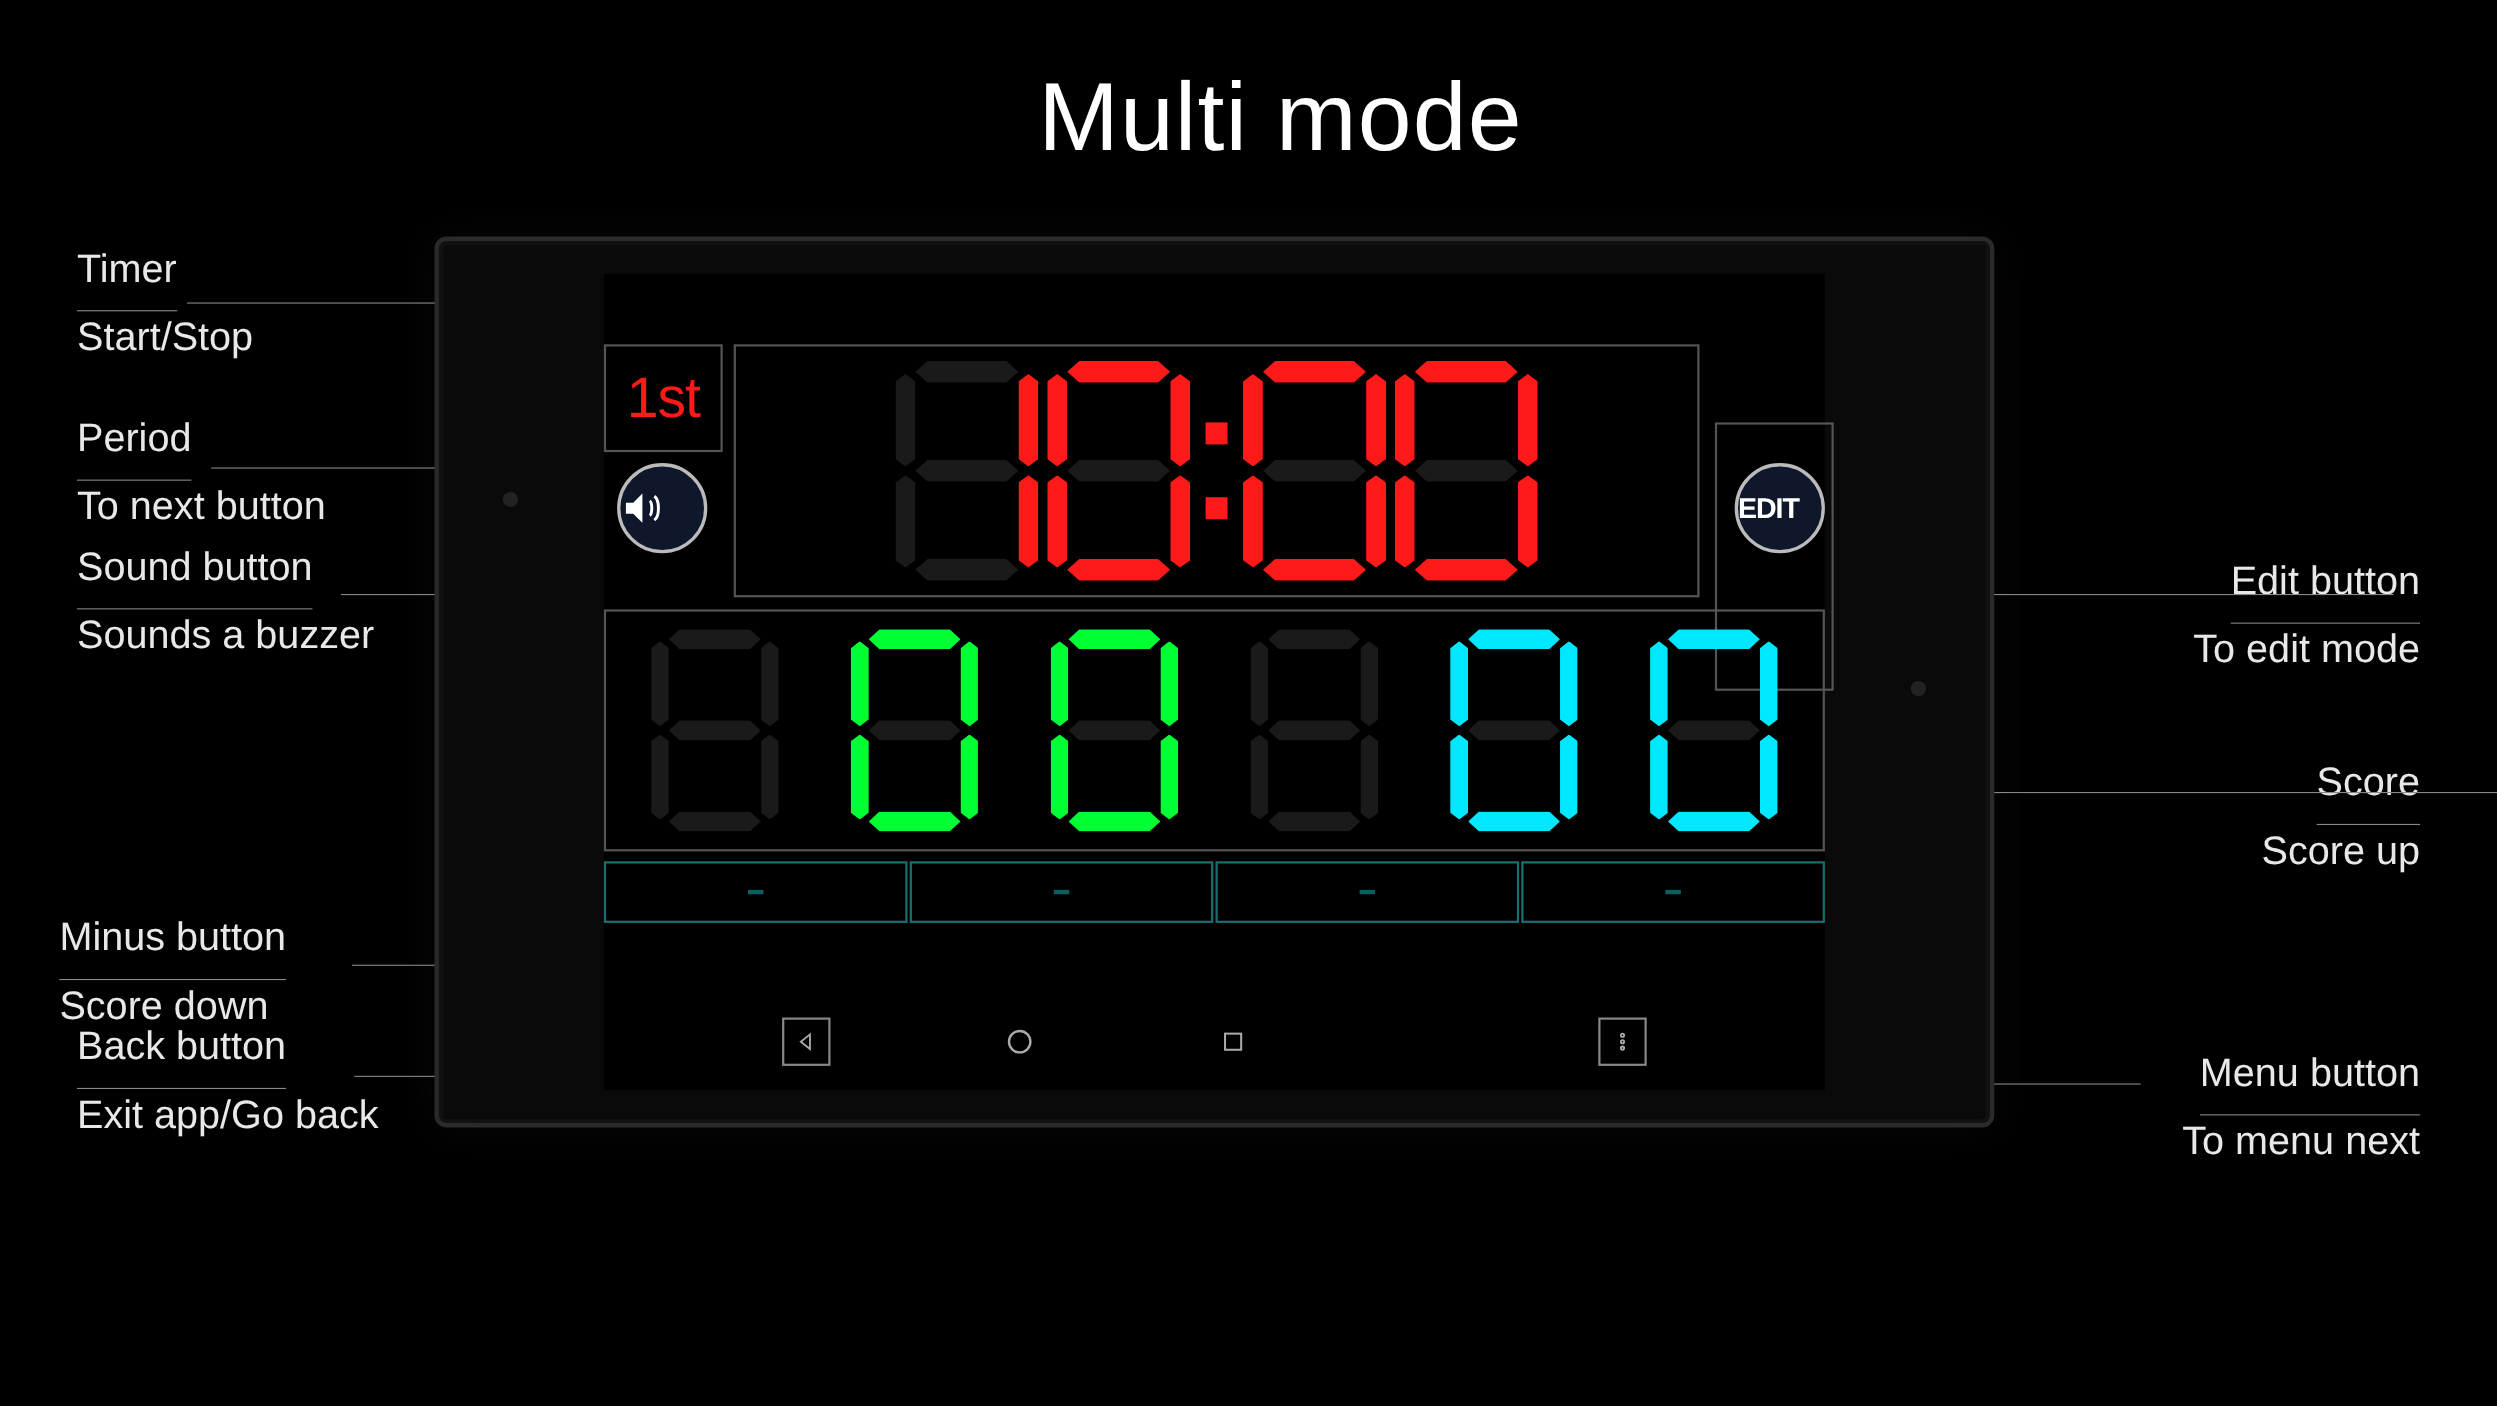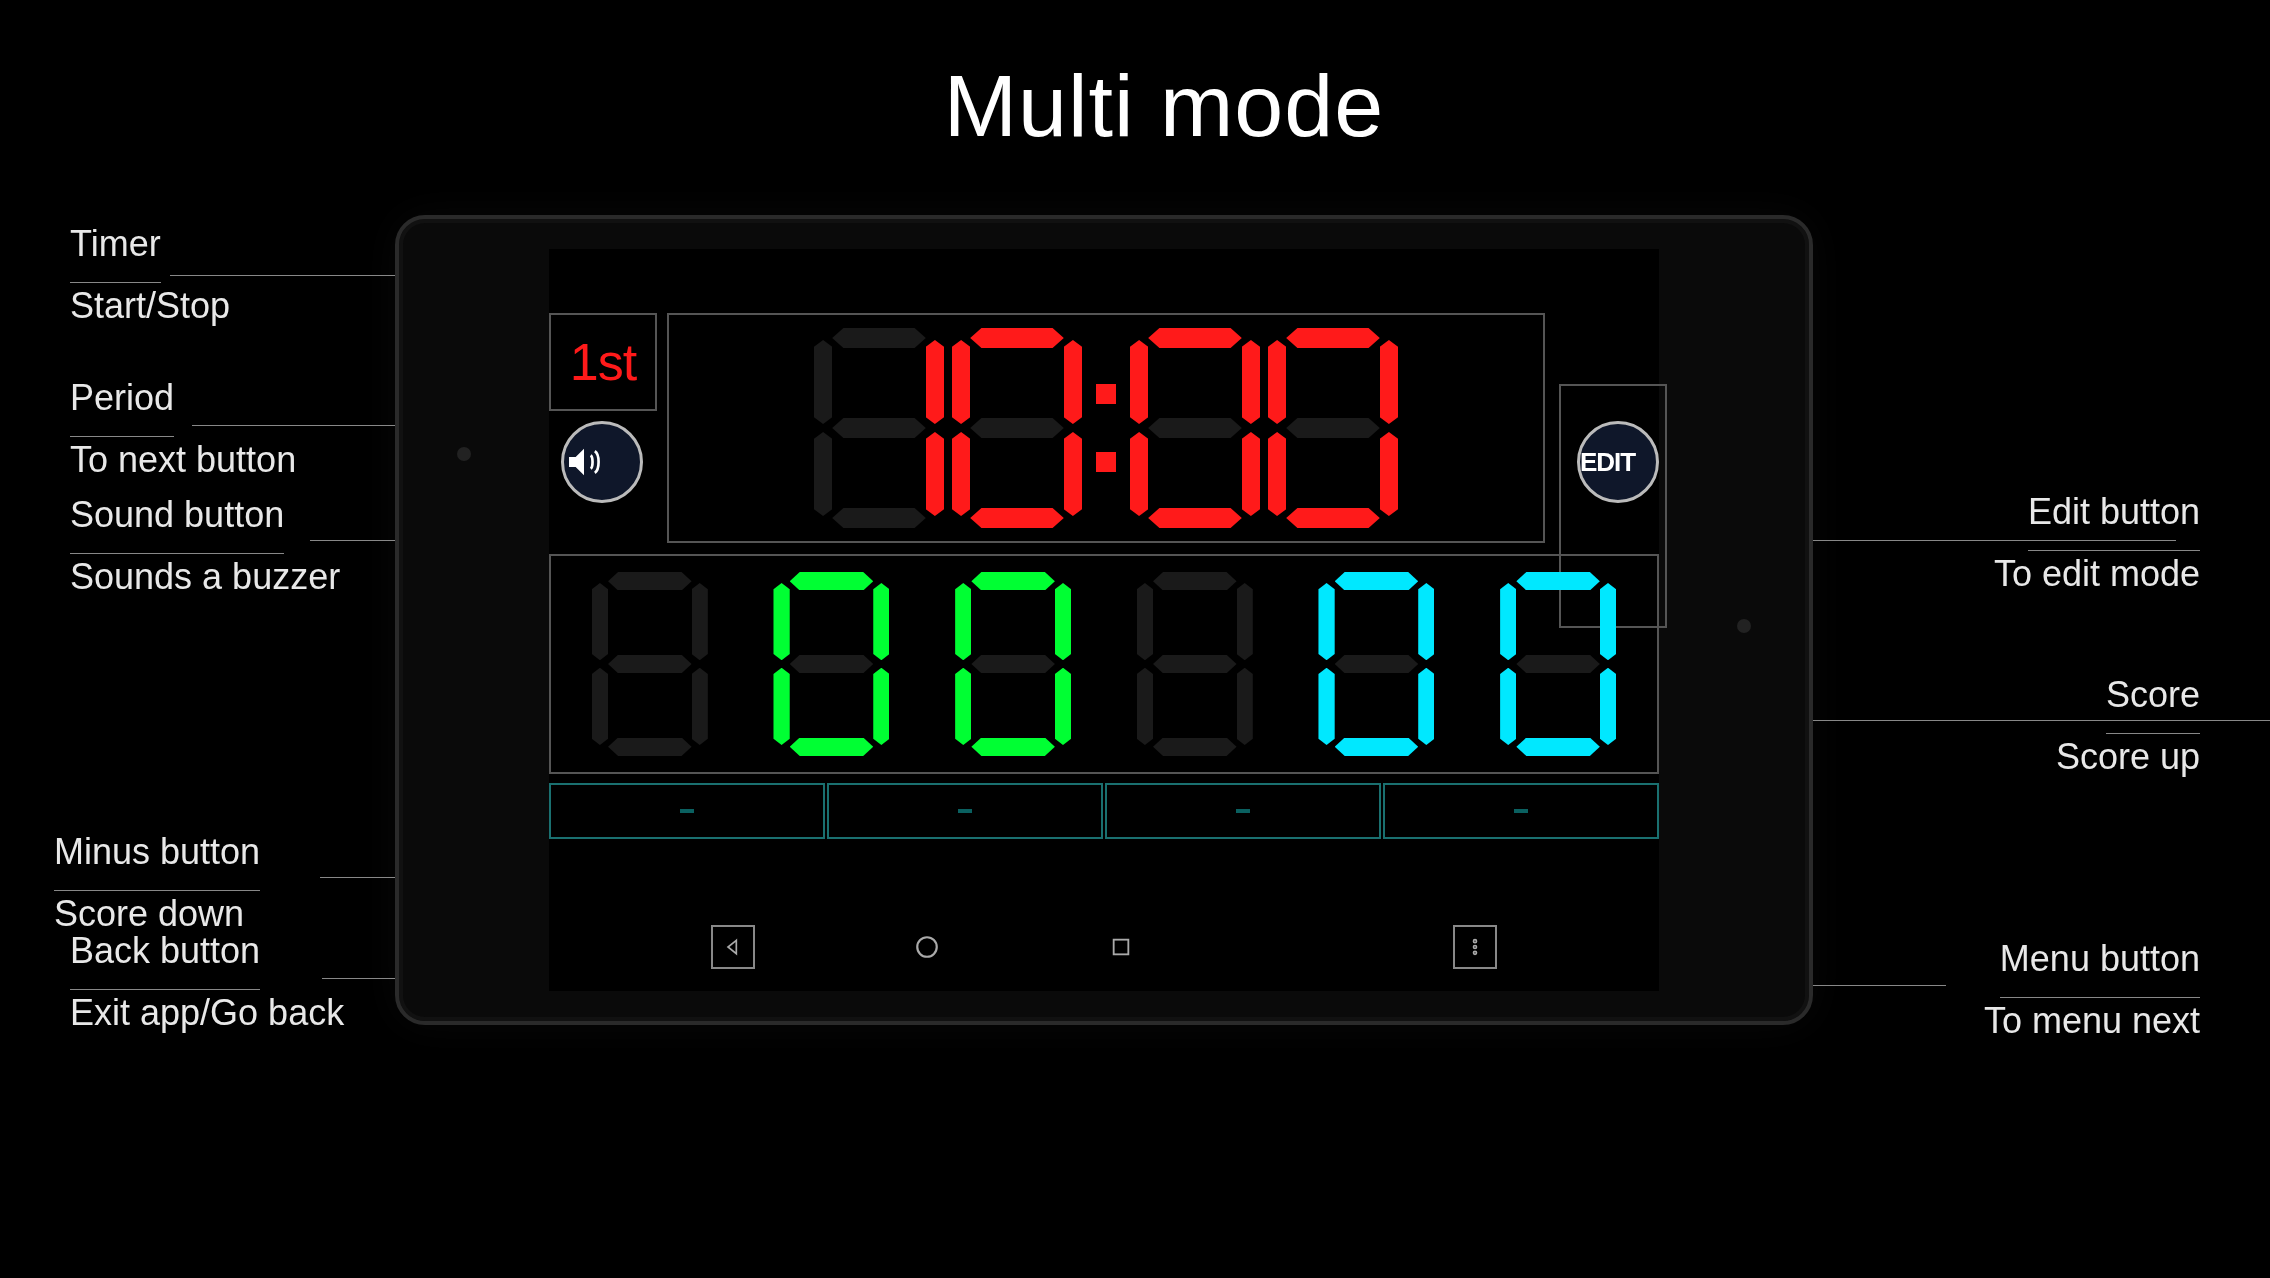--- a/index.html
+++ b/index.html
@@ -24,21 +24,21 @@
   margin-left: 29px;
 }
 
 
 .tablet {
   position: absolute;
   top: 215px;
   left: 395px;
   width: 1418px;
   height: 810px;
-  border-radius: 30px;
+  border-radius: 11px;
   background: #0a0a0a;
   border: 4px solid #2a2a2a;
   box-shadow: inset 0 0 0 4px #111, 0 0 40px rgba(255,255,255,0.03);
 }
 .tablet .bezel-dot {
   position: absolute;
   width: 14px; height: 14px;
   border-radius: 50%;
   background: #222;
 }
@@ -182,21 +182,21 @@
 
 .anno {
   position: absolute;
   color: #e8e8e8;
   font-size: 36px;
   font-weight: 300;
   line-height: 1.05;
 }
 .anno .t1 { border-bottom: 1px solid #888; padding-bottom: 19px; margin-bottom: 4px; display: inline-block; }
 .anno.left { text-align: left; }
-.anno.right { text-align: right; }
+.anno.right { text-align: right; margin-top: 16px; }
 .anno .sub { font-size: 36px; display: block; }
 
 
 .line { position: absolute; background: #888; pointer-events: none; }
 .line.h { height: 1px; }
 .line.v { width: 1px; }
 .endpoint { position: absolute; width: 12px; height: 12px; border-radius: 50%; background: #aaa; pointer-events: none; transform: translate(-50%,-50%); }
 
 </style>
 </head>

